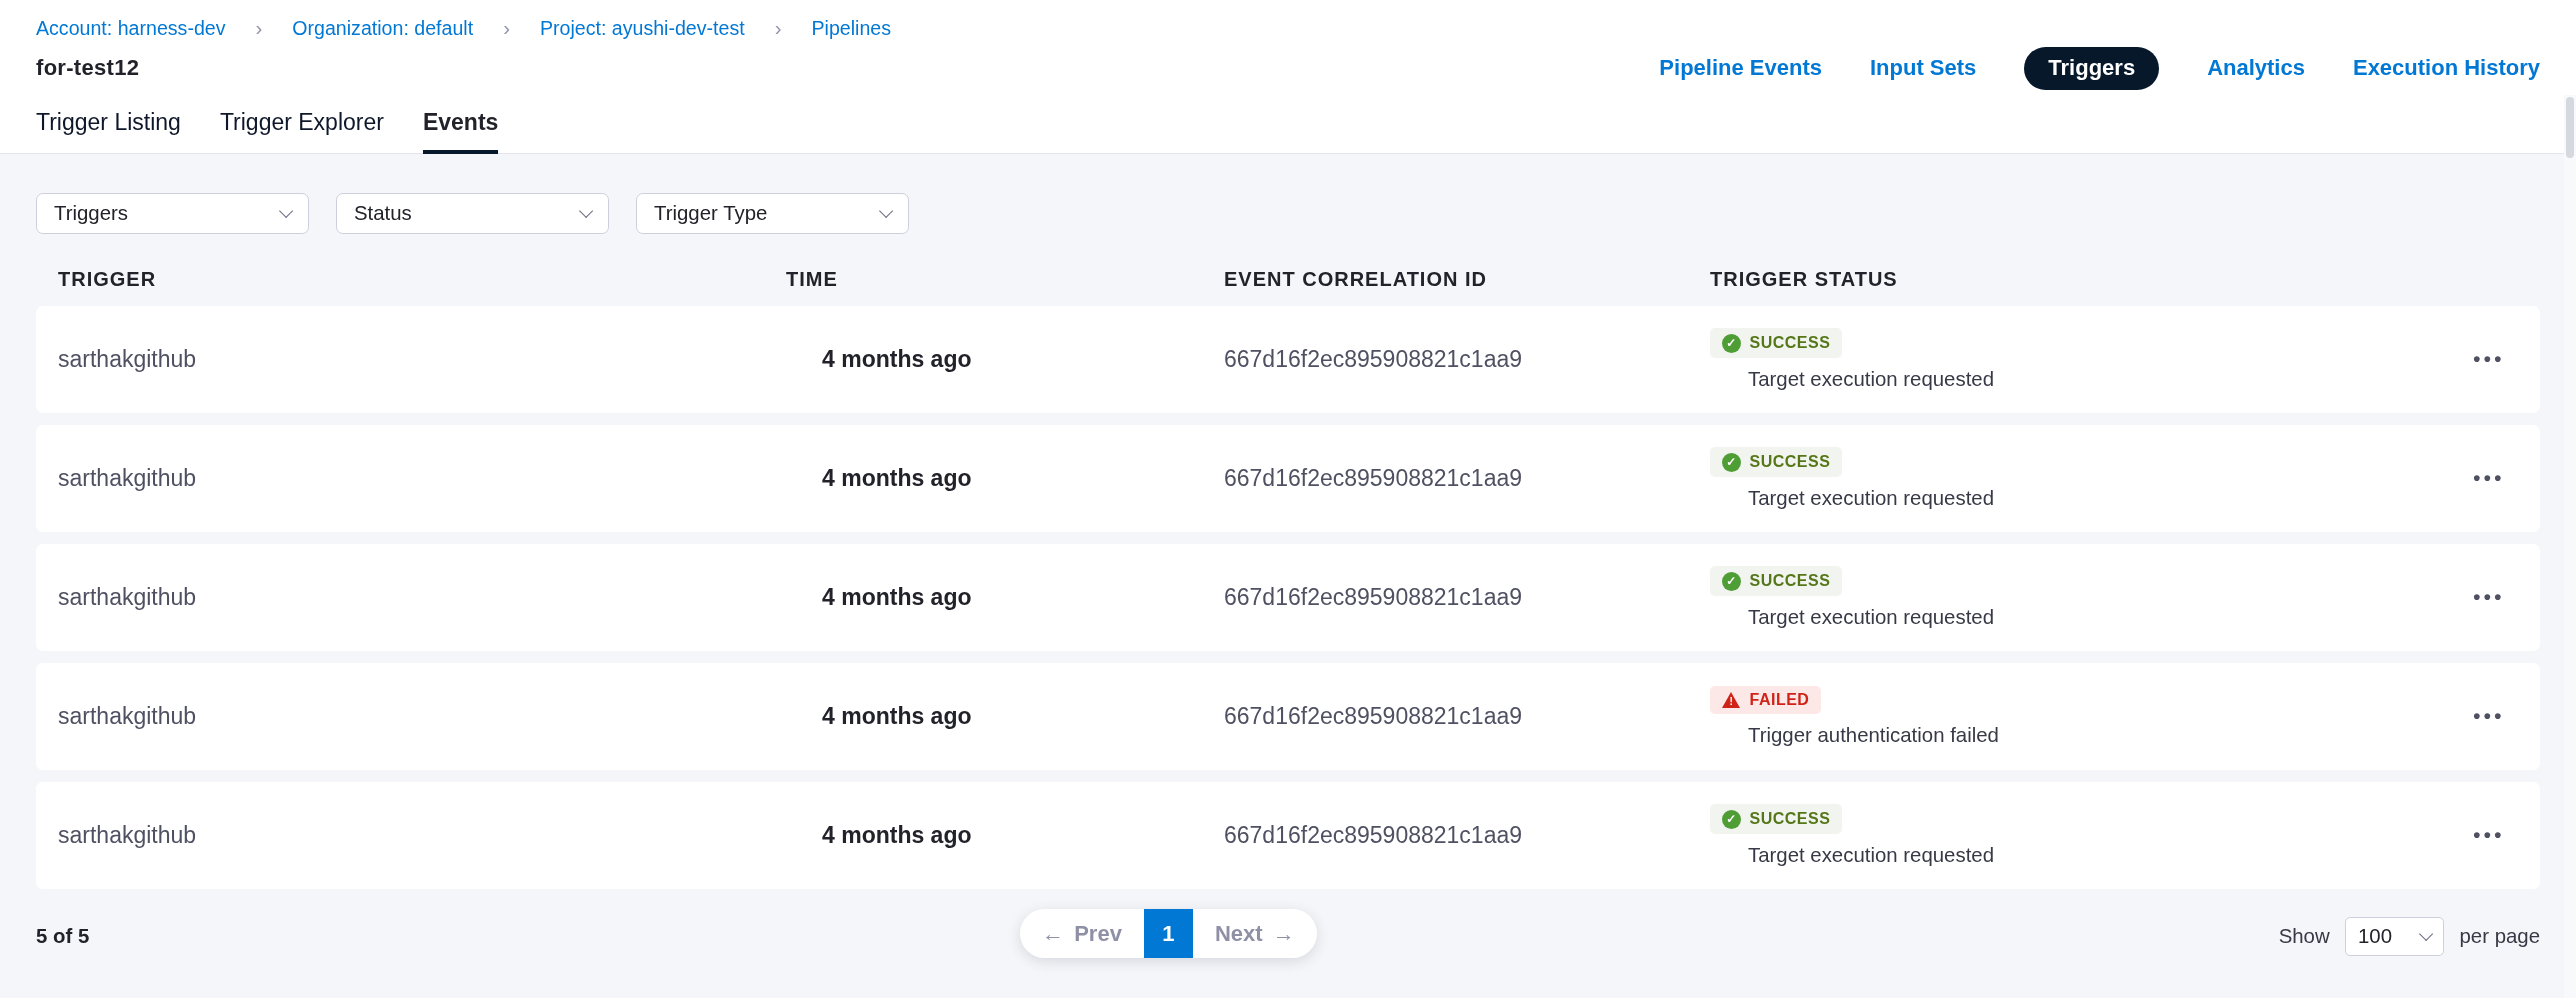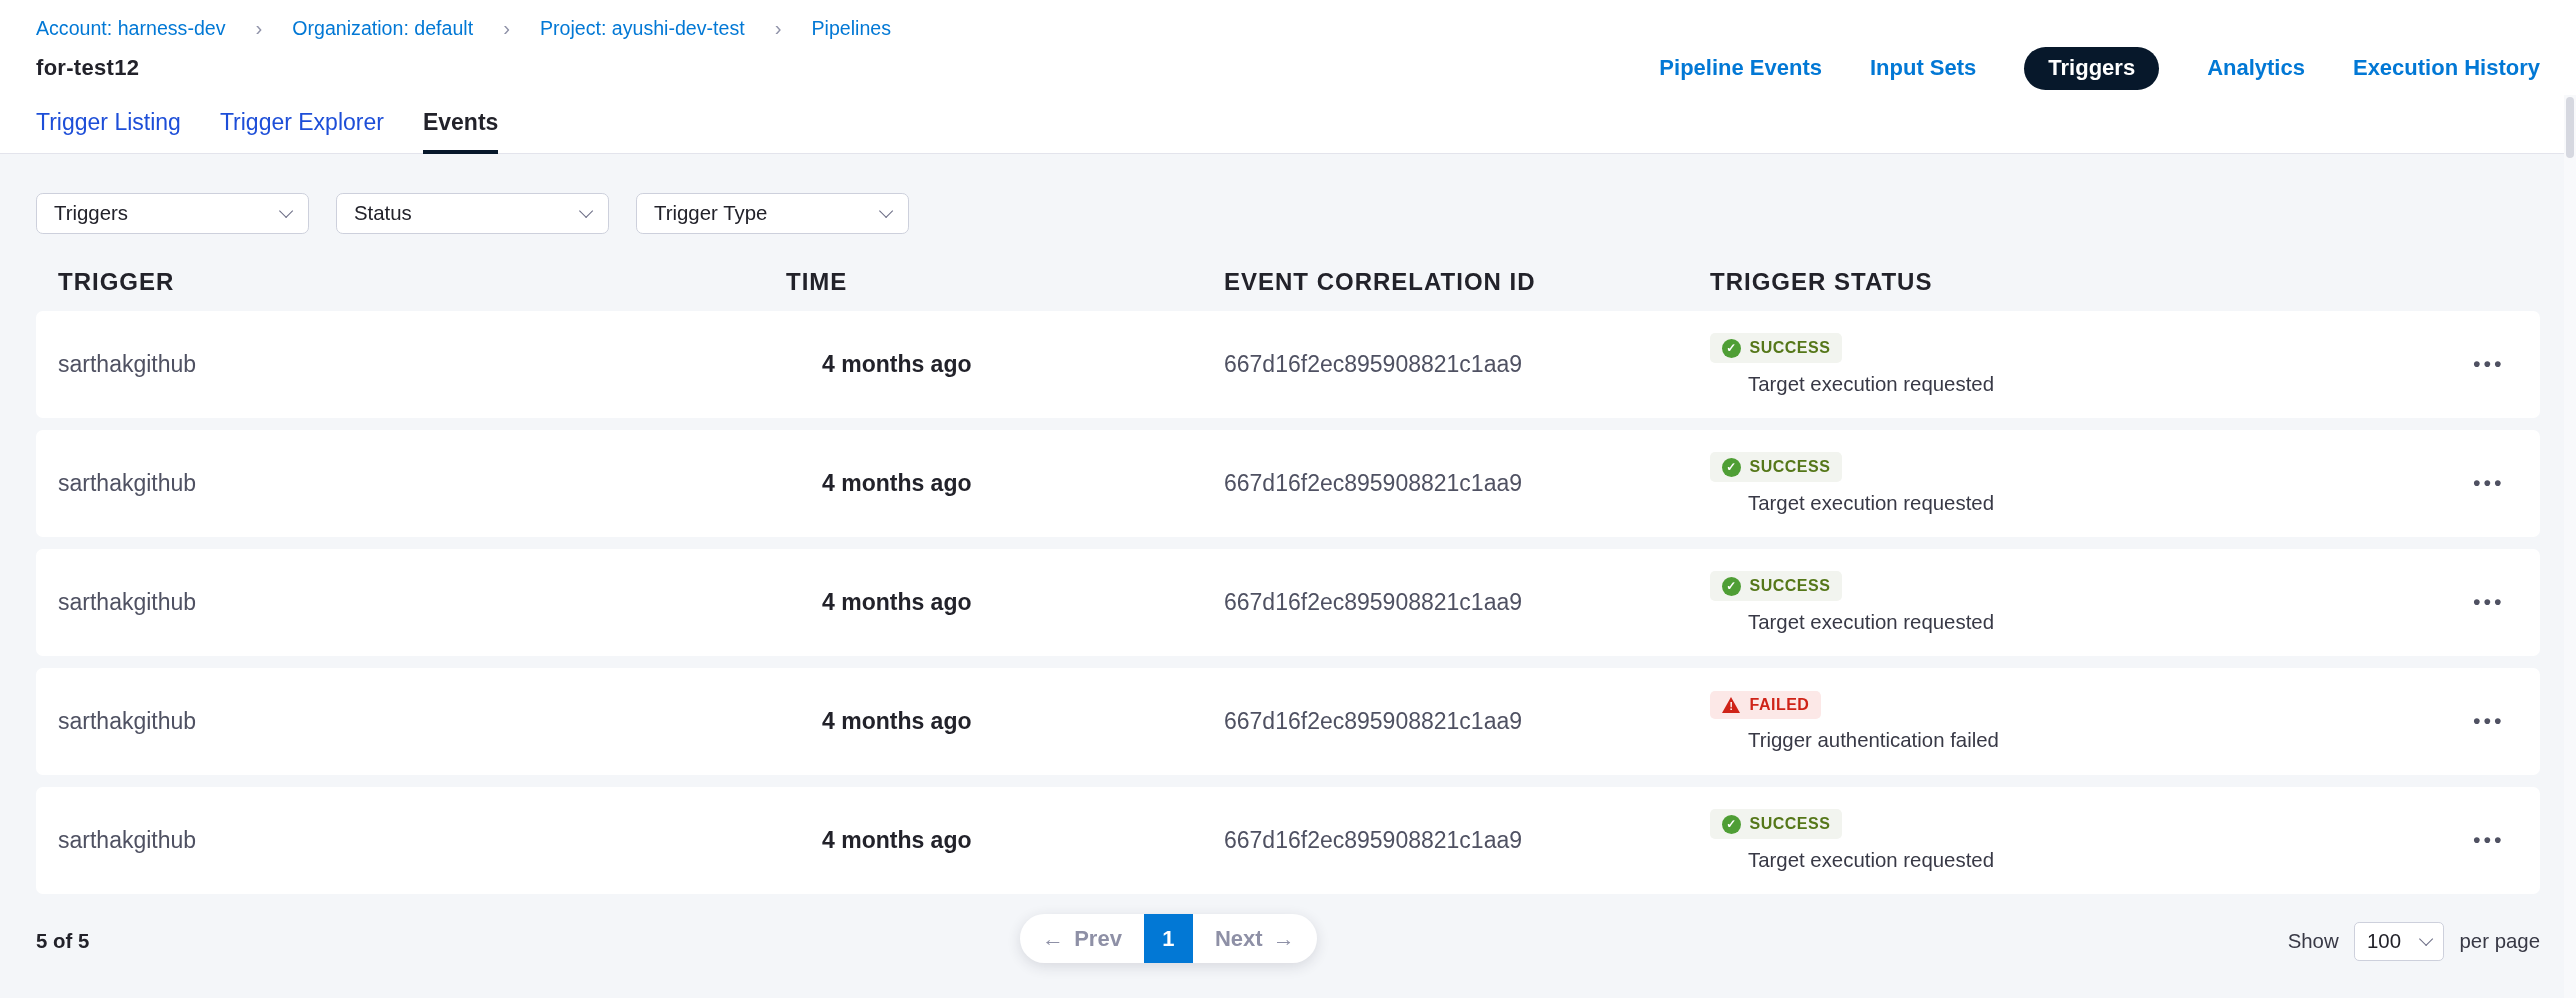--- a/index.html
+++ b/index.html
@@ -17,36 +17,36 @@
   .header { background:#fff; padding:17px 36px 0; border-bottom:1.7px solid #e3e4ec; }
   .breadcrumb { display:flex; align-items:center; gap:30px; font-size:19.6px; }
   .crumb { color:var(--accent); text-decoration:none; cursor:pointer; }
   .crumb-sep { color:#8f92a8; font-size:20.4px; line-height:1; }
   .header-row { display:flex; align-items:center; justify-content:space-between; margin-top:6.8px; }
   .page-title { font-size:22px; font-weight:700; color:var(--text-dark); letter-spacing:0.3px; }
   .top-nav { display:flex; align-items:center; gap:48px; }
   .nav-link { color:var(--accent); font-size:22px; font-weight:600; text-decoration:none; cursor:pointer; white-space:nowrap; }
   .nav-link.pill { background:var(--nav-pill); color:#fff; padding:8.5px 24px; border-radius:27px; }
   .tabs { display:flex; gap:39px; margin-top:19px; }
-  .tab { font-size:23px; color:#1d4ed8; padding-bottom:17px; position:relative; cursor:pointer; }
+  .tab { font-size:23px; color:#0f172a; padding-bottom:17px; position:relative; cursor:pointer; }
   .tab.active { font-weight:700; color:var(--text-dark); }
   .tab.active::after { content:""; position:absolute; left:0; right:0; bottom:-1.7px; height:4.3px; background:var(--nav-pill); }
 
   
   .content { padding:39px 36px 0; }
   .filters { display:flex; gap:27px; }
   .filter { width:273px; height:41px; background:#fff; border:0.9px solid #cdd0dc; border-radius:6.8px;
             display:flex; align-items:center; justify-content:space-between; padding:0 17px; cursor:pointer; }
   .filter-label { font-size:20.4px; color:var(--text-dark); }
   .chev { width:10.2px; height:10.2px; border-right:1.7px solid #6b6d85; border-bottom:1.7px solid #6b6d85;
           transform:rotate(45deg); margin-top:-5.1px; flex:0 0 auto; }
 
   .thead, .row { display:grid; grid-template-columns:728px 438px 486px 1fr 102px; align-items:center; padding-left:22px; }
   .thead { margin-top:34px; padding-bottom:15.3px; }
-  .th { font-size:24px; font-weight:700; letter-spacing:1px; color:var(--text-dark); }
+  .th { font-size:20px; font-weight:700; letter-spacing:1px; color:var(--text-dark); }
   .row { background:#fff; border-radius:6.8px; height:107px; margin-bottom:12px; }
   .cell.trigger, .cell.cid { font-size:23px; color:var(--text-gray); }
   .cell.time { font-size:23px; font-weight:700; color:var(--text-dark);margin-left:36px; }
   .badge { display:inline-flex; align-items:center; gap:8.5px; border-radius:5.1px; padding:5.1px 12px;
            font-size:16px; font-weight:700; letter-spacing:0.5px; }
   .badge.success { background:var(--success-bg); color:var(--success-text); }
   .badge.failed  { background:var(--failed-bg);  color:var(--failed-text); }
   .ic-check { width:19px; height:19px; border-radius:50%; background:var(--success-icon); color:#fff;
               font-size:12px; display:inline-flex; align-items:center; justify-content:center; }
   .ic-warn { position:relative; width:19px; height:16px; display:inline-block; }
@@ -63,21 +63,21 @@
   
   .footer { display:flex; align-items:center; margin-top:20.4px; position:relative; height:55px; }
   .count { font-size:20.4px; color:var(--text-dark); font-weight:600; }
   .pager { position:absolute; left:984px; top:0; display:flex; align-items:center; height:49px;
            background:#fff; border-radius:25px; box-shadow:0 3.4px 13.6px rgba(40,41,61,.14); overflow:hidden; }
   .pg { border:none; background:none; font-size:22px; color:#8e90a6; display:flex; align-items:center;
         gap:10.2px; height:100%; padding:0 22px; cursor:pointer; font-weight:600; }
   .pg .arr { font-size:22px; }
   .pg.cur { background:var(--accent); color:#fff; width:49px; padding:0; justify-content:center; font-weight:700; }
   .page-size { margin-left:auto; display:flex; align-items:center; gap:15.3px; font-size:20.4px; color:#383946; }
-  .size-select { display:flex; align-items:center; gap:20px; background:#fff; border:0.9px solid #cdd0dc;
+  .size-select { display:flex; align-items:center; gap:29px; background:#fff; border:0.9px solid #cdd0dc;
                  border-radius:5.1px; height:39px; padding:0 12px; cursor:pointer; font-size:20.4px; color:var(--text-dark); }
 
   
   .scrollbar { position:absolute; top:95px; right:0; width:12px; height:903px; background:#f8f9fb; }
   .scroll-thumb { width:8.5px; margin:1.7px auto 0; height:61px; border-radius:4.3px; background:#d6d8e0; }
 </style>
 </head>
 <body>
 
 <div class="app">

